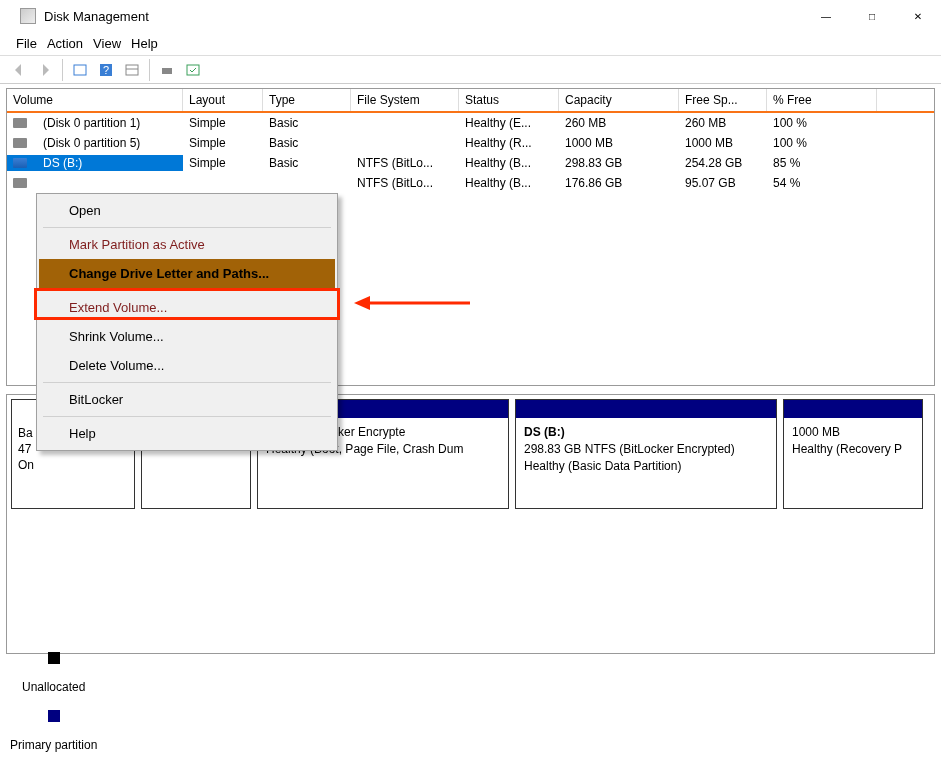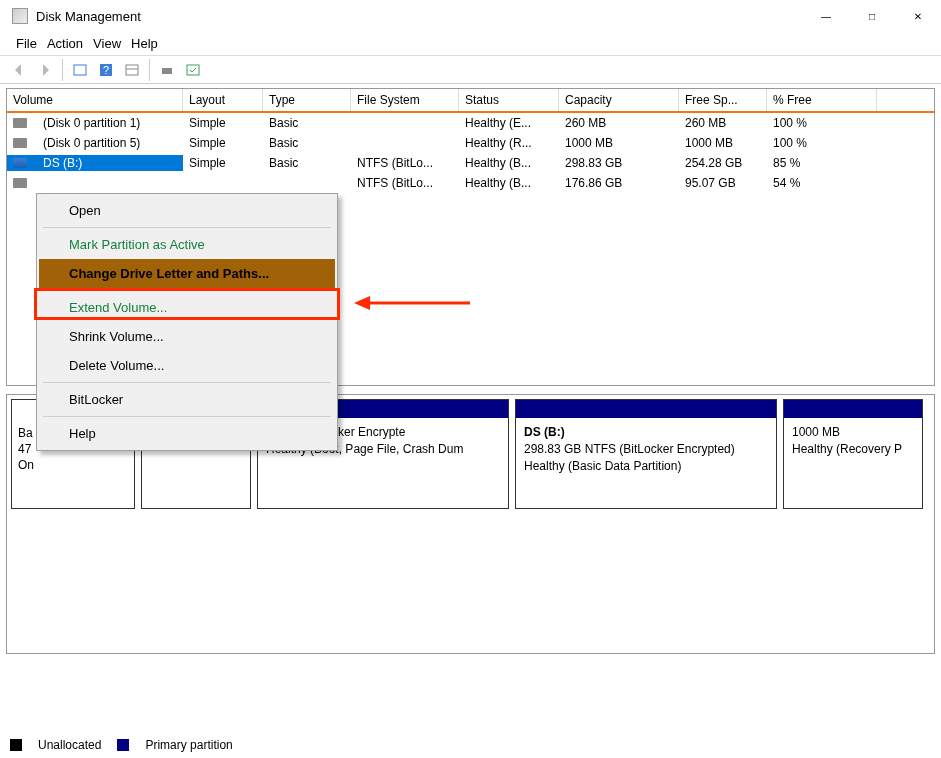--- a/index.html
+++ b/index.html
@@ -1,19 +1,19 @@
 <!DOCTYPE html>
 <html><head>
   <meta charset="utf-8">
   <style>
     * { box-sizing: border-box; margin: 0; padding: 0; }
     body { font-family: "Segoe UI", Tahoma, sans-serif; font-size: 12px; background: #fff; color: #000; width: 941px; height: 758px; position: relative; overflow: hidden; }
     
     
-    .titlebar { height: 32px; display: flex; align-items: center; padding-left: 12px; }
+    .titlebar { height: 32px; display: flex; align-items: center; padding-left: 20px; }
     .app-icon { width: 16px; height: 16px; background: linear-gradient(135deg,#ccc,#eee); border:1px solid #999; margin-right: 8px; display:inline-block;}
     .title { flex: 1; font-size: 13px; }
     .win-btns { display: flex; }
     .win-btn { width: 46px; height: 32px; display:flex; align-items:center; justify-content:center; font-family: "Segoe UI Symbol", sans-serif; font-size:10px;}
     
     
     .menubar { height: 24px; display: flex; align-items: center; padding-left: 12px; gap: 2px; border-bottom: 1px solid #ddd; font-size: 13px;}
     .menu-item { padding: 2px 4px; }
     
     
@@ -38,28 +38,28 @@
 
     
     .disk-panel { border:1px solid #999; margin: 8px 6px 0 6px; height: 260px; background:#fff; position:relative; overflow:hidden;}
     .disk-row { display:flex; height:110px; margin:4px; gap:6px;}
     .disk-label { width:124px; border:1px solid #333; padding:6px; font-size:12px; display:flex; flex-direction:column; gap:2px;}
     .part-box { border:1px solid #333; display:flex; flex-direction:column; overflow:hidden;}
     .part-bar { height:18px; background:#000080; flex-shrink:0;}
     .part-body { padding:6px 8px; font-size:12px; line-height:1.4; overflow:hidden;}
     
     
-    .legend { position:absolute; bottom:6px; left:10px; display:flex; align-items:center; gap:16px; font-size:12px;}
+    .legend { position:absolute; bottom:6px; left:10px; display:flex; align-items:center; gap:16px; font-size:12px;flex-direction:column;}
     .leg-sq { width:12px; height:12px; display:inline-block;}
     .leg-sq.black{background:#000;} .leg-sq.navy{background:#000080;}
 
     
     .ctx-menu { position:absolute; left:36px; top:193px; width:302px; background:#f0f0f0; border:1px solid #a0a0a0; box-shadow:4px 4px 4px rgba(0,0,0,.25); z-index:50; padding:2px;}
     .ctx-item { padding:7px 10px 7px 30px; font-size:13px; position:relative;}
-    .ctx-item.disabled { color:#15803d;}
+    .ctx-item.disabled { color:#7f1d1d;}
     .ctx-item.highlight { background:#a16207;font-weight:bold;}
     .ctx-sep { height:1px; background:#d0d0d0; margin:2px 4px;}
 
     
     .red-box { position:absolute; border:3px solid #ff2a00; pointer-events:none; z-index:60;}
     .red-arrow { position:absolute; z-index:60; pointer-events:none;}
   </style>
 </head>
 <body>
 

